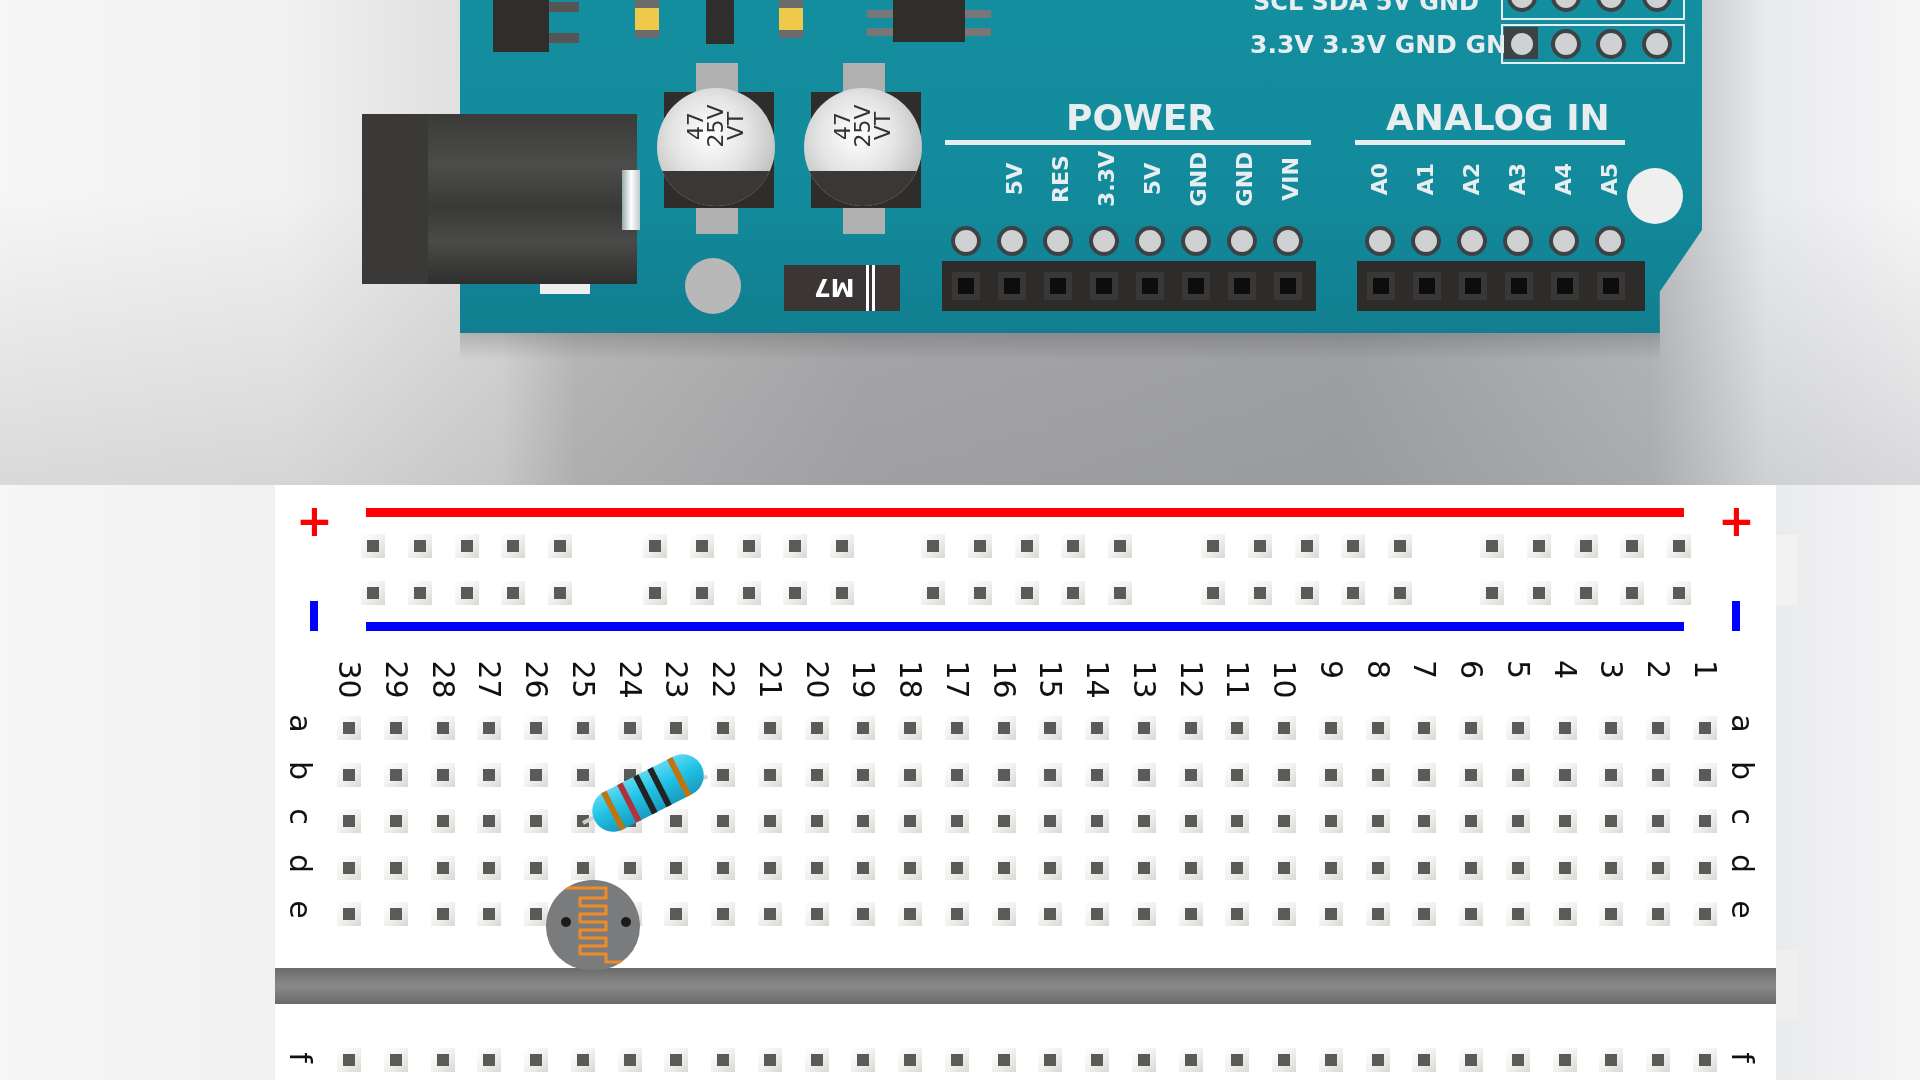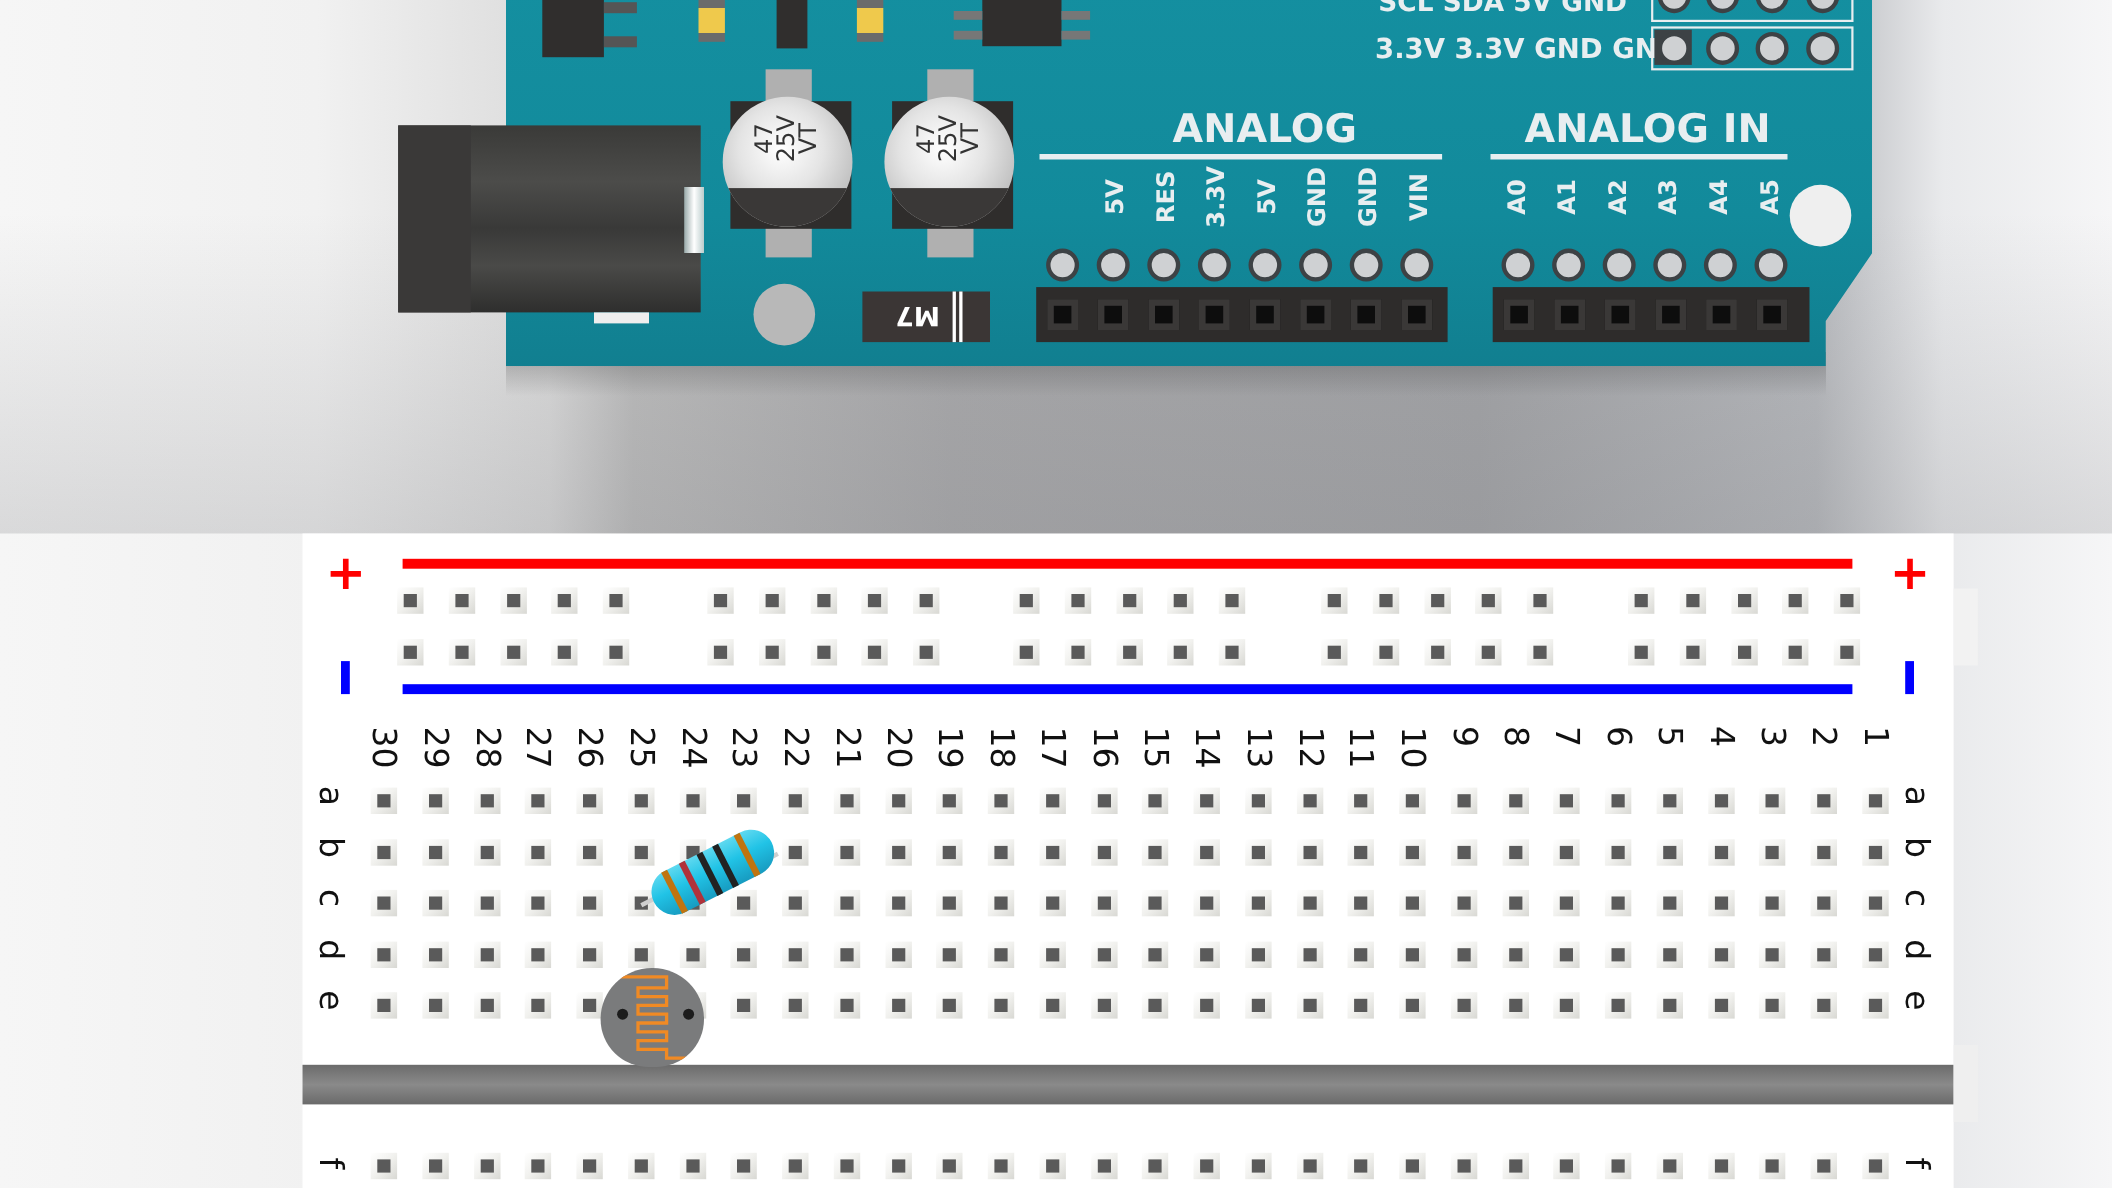--- a/index.html
+++ b/index.html
@@ -111,21 +111,21 @@
 <div class="abs" style="left:1504px;top:27px;width:34px;height:32px;background:#3d4245;"></div>
 <div class="pad" style="left:1507px;top:29px;"></div>
 <div class="pad" style="left:1551px;top:29px;"></div>
 <div class="pad" style="left:1596px;top:29px;"></div>
 <div class="pad" style="left:1642px;top:29px;"></div>
 <div class="pad" style="left:1507px;top:-18px;"></div>
 <div class="pad" style="left:1551px;top:-18px;"></div>
 <div class="pad" style="left:1596px;top:-18px;"></div>
 <div class="pad" style="left:1642px;top:-18px;"></div>
 
-<div class="silk" style="left:1066px;top:97px;font-size:36px;">ANALOG</div>
+<div class="silk" style="left:1066px;top:97px;font-size:36px;">POWER</div>
 <div class="abs" style="left:945px;top:140px;width:366px;height:5px;background:#e8eef0;"></div>
 <div class="pinlbl" style="left:985px;top:166px;">5V</div>
 <div class="pinlbl" style="left:1031px;top:166px;">RES</div>
 <div class="pinlbl" style="left:1077px;top:166px;">3.3V</div>
 <div class="pinlbl" style="left:1123px;top:166px;">5V</div>
 <div class="pinlbl" style="left:1169px;top:166px;">GND</div>
 <div class="pinlbl" style="left:1215px;top:166px;">GND</div>
 <div class="pinlbl" style="left:1261px;top:166px;">VIN</div>
 <div class="pad" style="left:951px;top:226px;"></div>
 <div class="pad" style="left:997px;top:226px;"></div>

